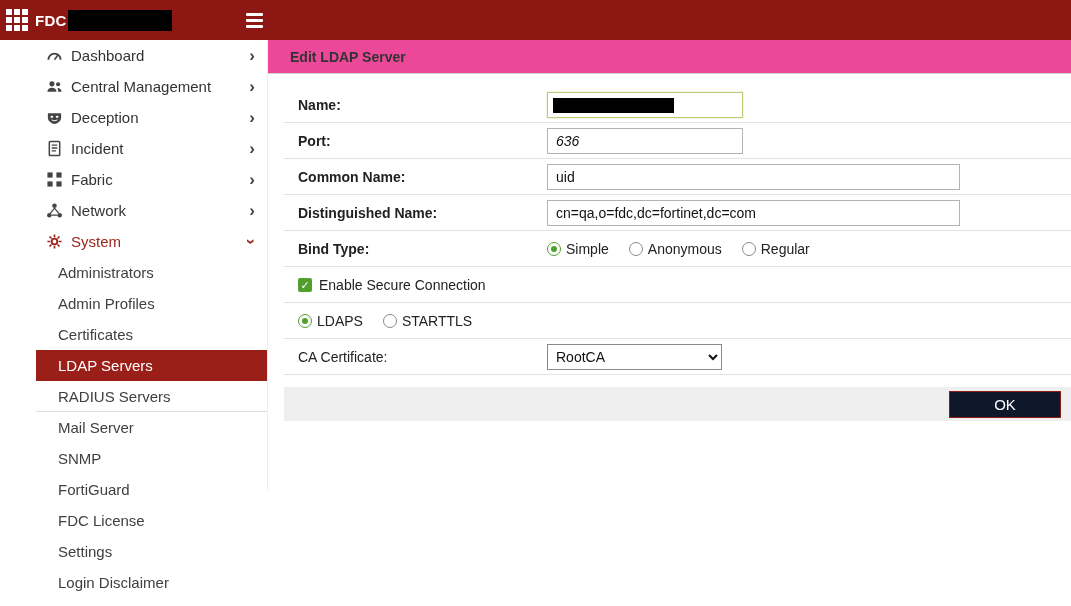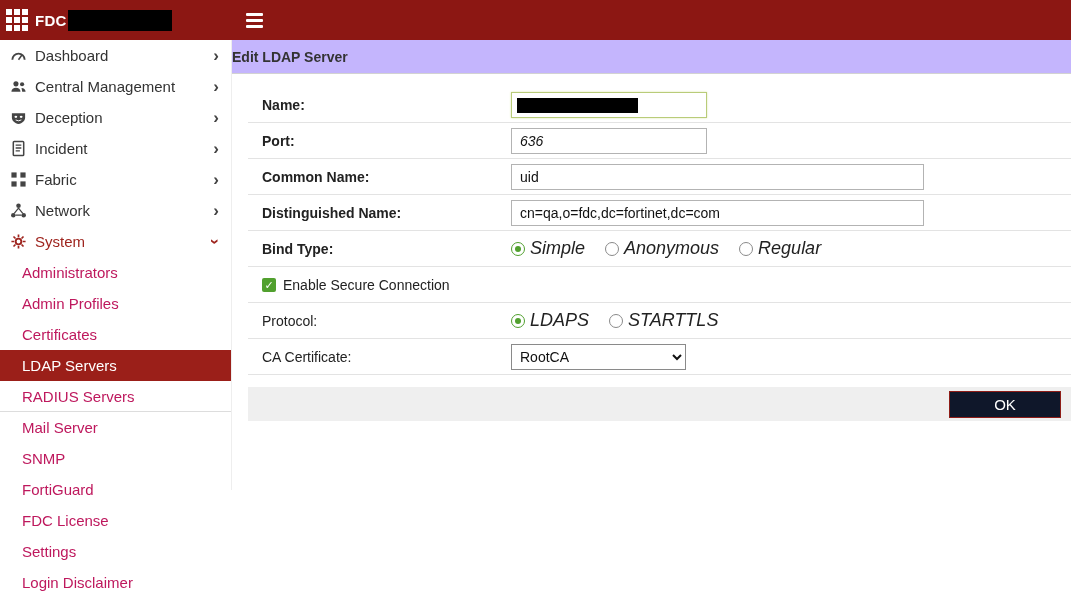--- a/index.html
+++ b/index.html
@@ -18,46 +18,46 @@
     margin-left:6px;
     display:grid; grid-template-columns:repeat(3,6px); grid-auto-rows:6px; gap:2px;
   }
   .logo-grid i { background:#fff; display:block; }
   .brand { color:#fff; font-weight:bold; font-size:15px; margin-left:7px; letter-spacing:.3px; }
   .redact-top { width:104px; height:21px; background:#000; margin-left:1px; }
   .hamburger { position:absolute; left:246px; top:13px; width:17px; cursor:pointer; }
   .hamburger div { height:3px; background:#fff; margin-bottom:3px; border-radius:1px; }
 
   
-  .app { display:flex; height:450px; }
+  .app { display:flex; height:450px;margin-left:36px; }
   .sidebar { width:232px; background:#fff; border-right:1px solid #eee; flex:0 0 232px; }
   .main { flex:1; display:flex; flex-direction:column; background:#fff; }
 
   
   .nav-item {
     height:31px; display:flex; align-items:center;
     padding:0 12px 0 8px; font-size:15px; color:#333; cursor:pointer;
   }
   .nav-item .icon { width:20px; display:flex; justify-content:center; align-items:center; }
   .nav-item .label { margin-left:7px; flex:1; }
   .chev { color:#444; font-size:17px; font-weight:bold; line-height:1; display:inline-block; }
   .chev.down { transform:rotate(90deg); }
   .nav-item.system { color:#9E241E; }
   .nav-item.system .chev { color:#9E241E; }
   .sub-item {
     height:31px; display:flex; align-items:center;
-    padding-left:22px; font-size:15px; color:#be185d; cursor:pointer;
+    padding-left:22px; font-size:15px; color:#404040; cursor:pointer;
   }
   .sub-item.active { background:#9B1F19; color:#fff; }
   .sub-item.divider-after { border-bottom:1px solid #ddd; }
 
   
   .page-header {
-    height:34px; background:#c4b5fd; border-bottom:1px solid #d2d2d2;
-    display:flex; align-items:center; 
+    height:34px; background:#ec4899; border-bottom:1px solid #d2d2d2;
+    display:flex; align-items:center; padding-left:22px;
     font-weight:bold; font-size:14px; color:#333; flex:0 0 34px;
   }
 
   
   .form { margin-left:16px; margin-top:13px; }
   .frow {
     display:flex; align-items:center; min-height:36px;
     border-bottom:1px solid #e3e3e3; padding-left:14px;
   }
   .flabel { width:249px; font-weight:bold; font-size:14px; color:#222; flex:0 0 249px; }
@@ -76,21 +76,21 @@
   .ritem { display:flex; align-items:center; margin-right:20px; cursor:pointer; }
   .radio {
     width:14px; height:14px; border:1px solid #8a8a8a; border-radius:50%;
     display:inline-block; position:relative; background:#fff; flex:0 0 14px;
   }
   .radio.on { border-color:#51A02E; }
   .radio.on::after {
     content:""; position:absolute; left:3px; top:3px; right:3px; bottom:3px;
     border-radius:50%; background:#51A02E;
   }
-  .rlabel { margin-left:5px; font-size:18px; color:#222;font-style:italic; }
+  .rlabel { margin-left:5px; font-size:14px; color:#222; }
 
   
   .cbx {
     width:14px; height:14px; background:#51A02E; border-radius:2px;
     color:#fff; font-size:11px; line-height:14px; text-align:center;
     display:inline-block; cursor:pointer; flex:0 0 14px;
   }
   .cbx-label { margin-left:7px; font-size:14px; color:#222; }
 
   
@@ -308,21 +308,20 @@
           </span>
         </span>
       </div>
 
       <div class="frow">
         <span class="cbx">✓</span>
         <span class="cbx-label">Enable Secure Connection</span>
       </div>
 
       <div class="frow">
-        <span class="flabel plain">Protocol:</span>
         <span class="rgroup">
           <span class="ritem">
             <span class="radio on"></span>
             <span class="rlabel">LDAPS</span>
           </span>
           <span class="ritem">
             <span class="radio"></span>
             <span class="rlabel">STARTTLS</span>
           </span>
         </span>

